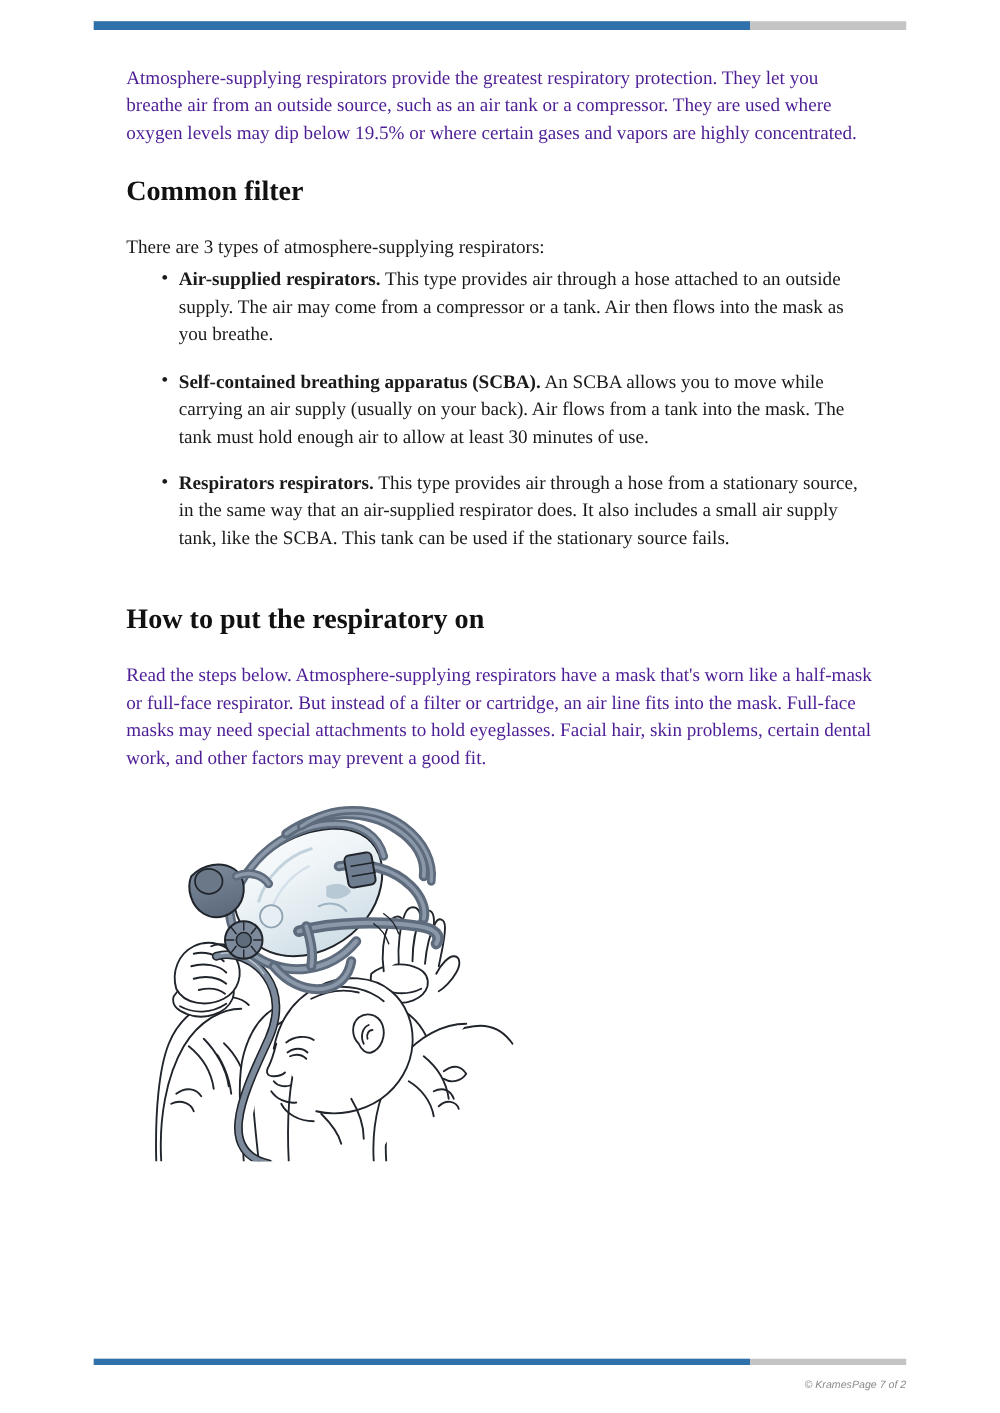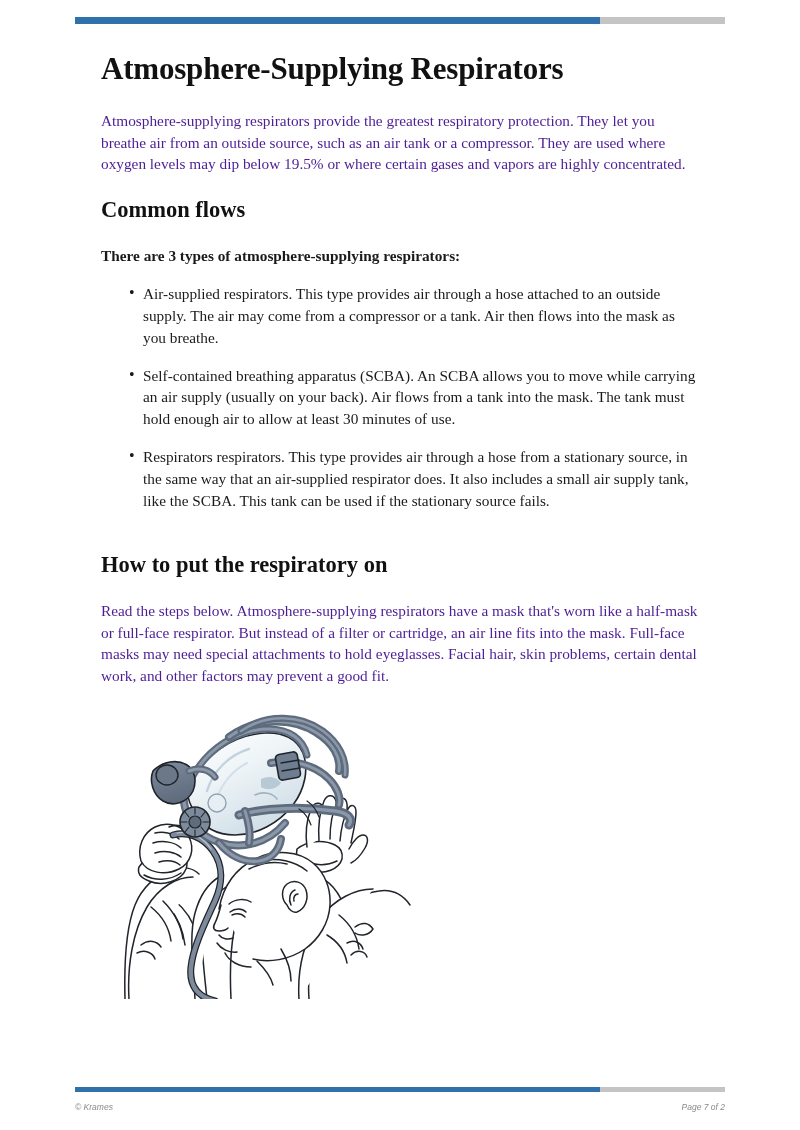--- a/index.html
+++ b/index.html
@@ -65,22 +65,21 @@
     font-size: 22.5px;
     font-weight: bold;
     line-height: 1.15;
     margin: 0 0 22px 0;
     color: #111111;
   }
 
   .lead-in {
     font-size: 15.3px;
     line-height: 1.43;
-    margin: 0 0 16px 0;
-    font-weight: bold;
+    margin: 0 0 4px 0;
   }
 
   ul.type-list {
     list-style: none;
     margin: 0 0 20px 0;
     padding: 0;
   }
   ul.type-list > li {
     position: relative;
     padding-left: 42px;
@@ -90,21 +89,21 @@
   }
   ul.type-list > li:last-child { margin-bottom: 0; }
   ul.type-list > li::before {
     content: "\2022";
     position: absolute;
     left: 28px;
     top: -1px;
     font-size: 16px;
     color: #1a1a1a;
   }
-  .term { font-weight: normal; }
+  .term { font-weight: bold; }
 
   .spacer-lg { height: 20px; }
 
   
   .figure-wrap {
     margin-top: 22px;
     margin-left: 10px;
     width: 300px;
     height: 290px;
   }
@@ -125,42 +124,41 @@
     width: 525px;
     height: 5px;
     background: #2f71ab;
   }
   .footer {
     position: absolute;
     left: 75px;
     bottom: 18px;
     width: 650px;
     display: flex;
-    justify-content: space-between;
+    justify-content: flex-end;
     align-items: baseline;
     font-family: "Liberation Sans", "DejaVu Sans", sans-serif;
     font-style: italic;
     font-size: 8.5px;
     color: #8a8a8a;
   }
 </style>
 </head>
 <body>
 
 <div class="top-rule">
   <div class="top-rule-fill"></div>
 </div>
 
 <div class="page">
 
-  <h1 class="doc-title">Atmosphere-Supplying Respirators</h1>
 
   <p class="body-text">Atmosphere-supplying respirators provide the greatest respiratory protection. They let you breathe air from an outside source, such as an air tank or a compressor. They are used where oxygen levels may dip below 19.5% or where certain gases and vapors are highly concentrated.</p>
 
-  <h2 class="section-head">Common flows</h2>
+  <h2 class="section-head">Common filter</h2>
 
   <p class="lead-in">There are 3 types of atmosphere-supplying respirators:</p>
 
   <ul class="type-list">
     <li>
       <span class="term">Air-supplied respirators.</span>
       <span>This type provides air through a hose attached to an outside supply. The air may come from a compressor or a tank. Air then flows into the mask as you breathe.</span>
     </li>
     <li>
       <span class="term">Self-contained breathing apparatus (SCBA).</span>

